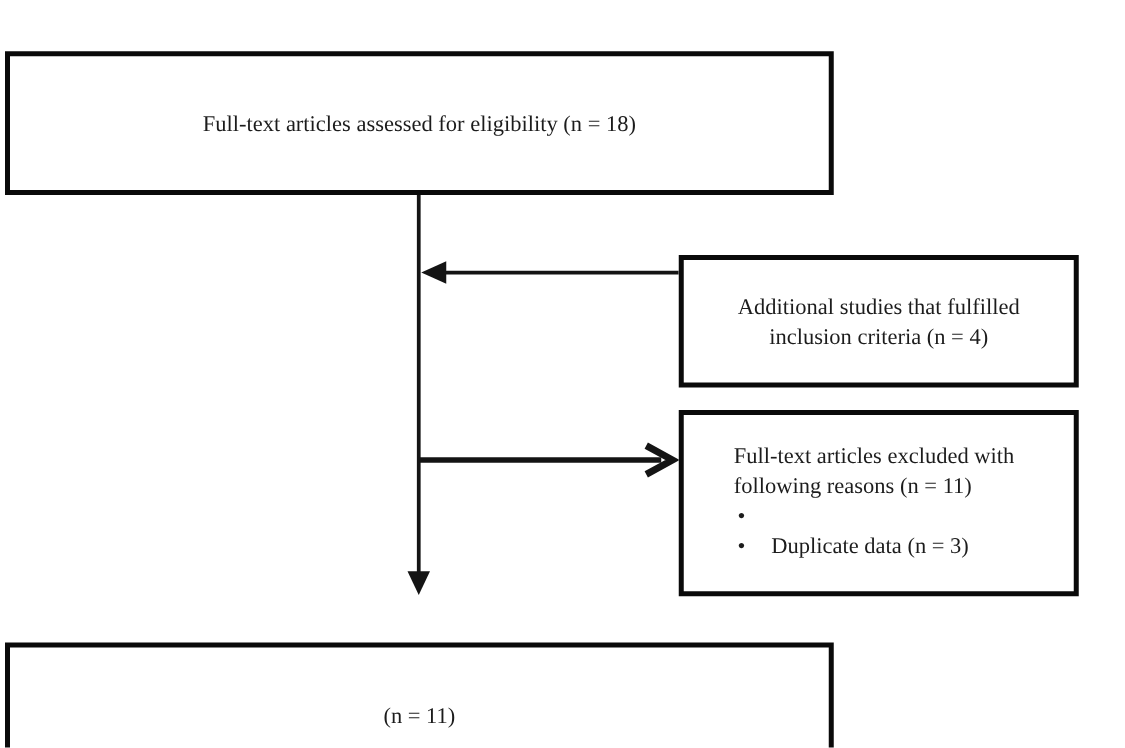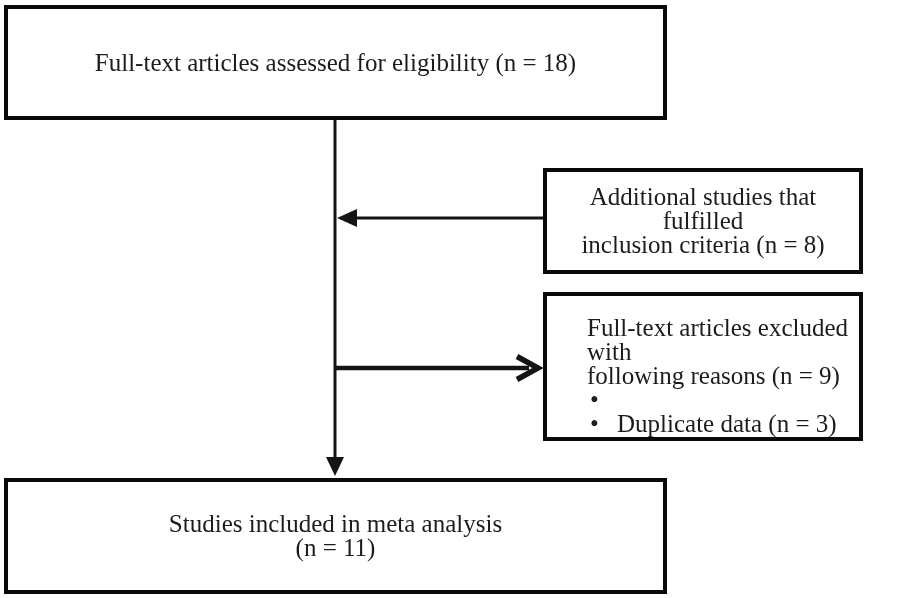--- a/index.html
+++ b/index.html
@@ -28,23 +28,24 @@
     position: absolute;
     left: 0; top: 0;
     width: 900px; height: 598px;
   }
   svg.arrows line, svg.arrows path { stroke: var(--arrow); }
   svg.arrows polygon { fill: var(--arrow); }
   .box {
     position: absolute;
     border: 4px solid var(--border);
     background: var(--background);
-    font-size: 25px;
+    font-size: 18px;
     line-height: 24px;
     color: var(--text);
+    margin-top: 36px;
   }
   .box.centered {
     display: flex;
     flex-direction: column;
     align-items: center;
     justify-content: center;
     text-align: center;
   }
   .box-eligibility { left: 4px;   top: 5px;   width: 663px; height: 115px; }
   .box-additional  { left: 543px; top: 168px; width: 320px; height: 106px; }
@@ -77,33 +78,32 @@
       <path d="M517,356.5 L538,368 L517,379.5" fill="none" stroke-width="5.5" stroke-linejoin="miter"></path>
     </g>
   </svg>
 
   <div class="box centered box-eligibility">
     <span class="line">Full-text articles assessed for eligibility (n = 18)</span>
   </div>
 
   <div class="box centered box-additional">
     <span class="line">Additional studies that fulfilled</span>
-    <span class="line">inclusion criteria (n = 8)</span>
+    <span class="line">inclusion criteria (n = 4)</span>
   </div>
 
   <div class="box box-excluded">
     <span class="line">Full-text articles excluded with</span>
-    <span class="line">following reasons (n = 9)</span>
+    <span class="line">following reasons (n = 11)</span>
     <span class="line bullet-row">
       <span class="bullet-glyph">•</span>
     </span>
     <span class="line bullet-row">
       <span class="bullet-glyph">•</span>
       <span>Duplicate data (n = 3)</span>
     </span>
   </div>
 
   <div class="box centered box-included">
-    <span class="line">Studies included in meta analysis</span>
     <span class="line">(n = 11)</span>
   </div>
 
 </div>
 
 </body></html>

